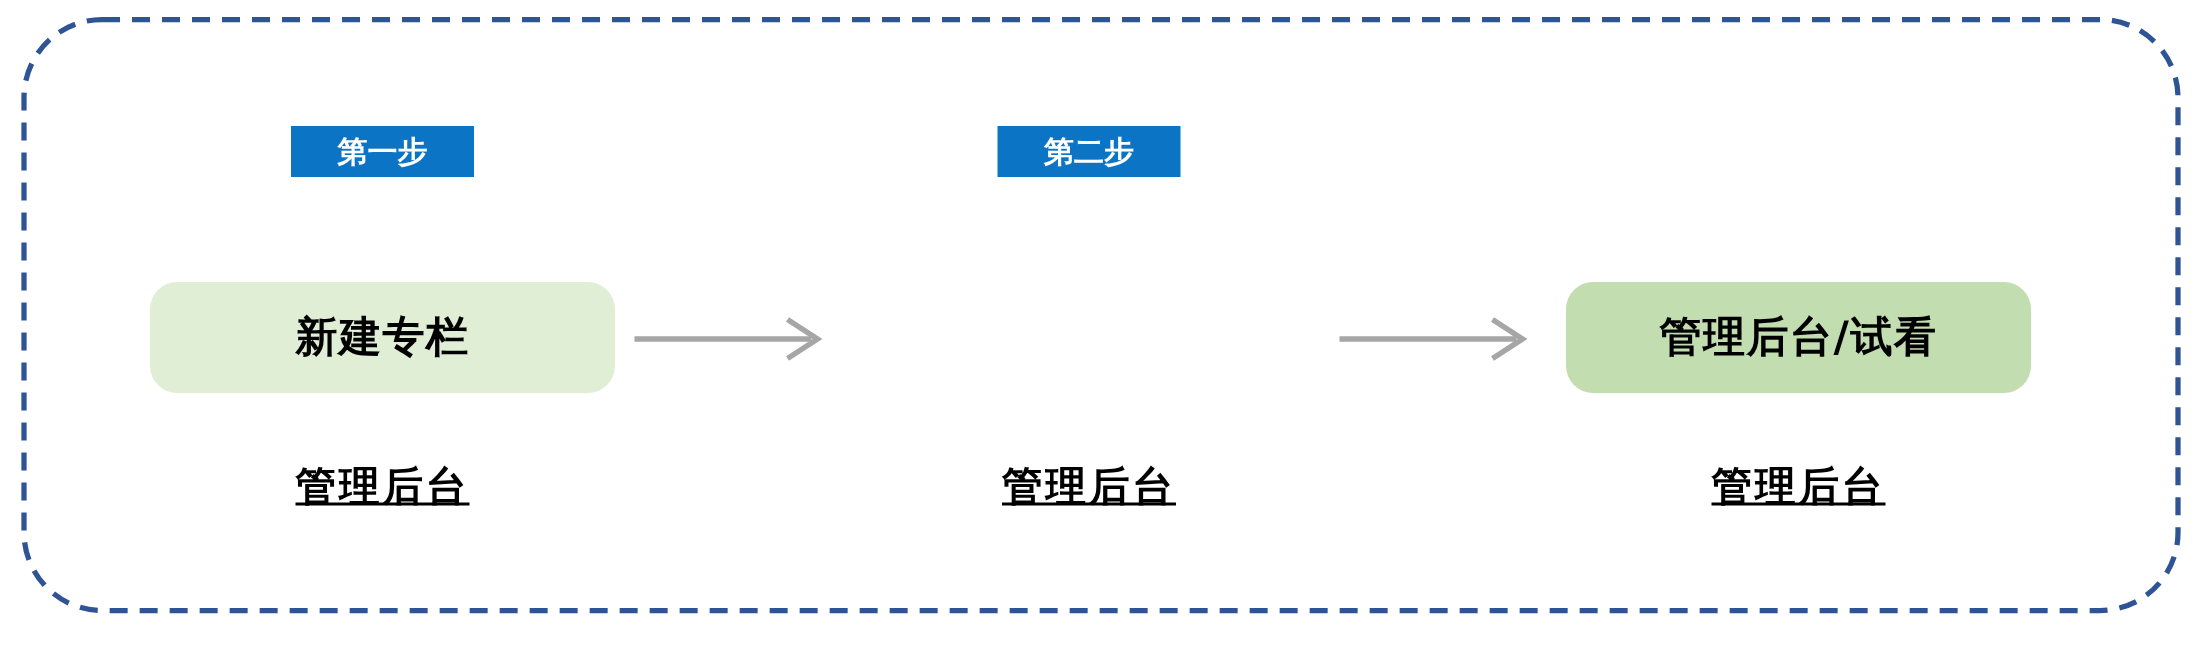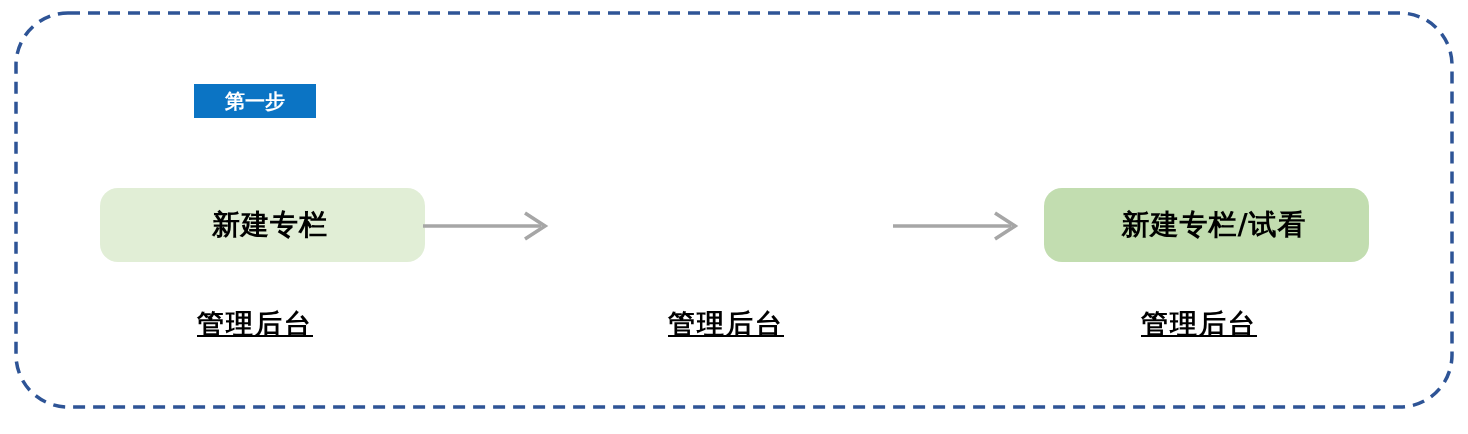--- a/index.html
+++ b/index.html
@@ -58,21 +58,20 @@
     height: 74px;
     border-radius: 18px;
     display: flex;
     align-items: center;
     justify-content: center;
     font-size: 28px;
     font-weight: bold;
     color: var(--box-text, #000000);
     letter-spacing: 1px;
     white-space: nowrap;
-    padding-left: 15px;
   }
   .box--light { background: var(--box-bg-step1, #e1eed6); }
   .box--green { background: var(--box-bg-step23, #c2ddb0); }
 
   .caption {
     position: absolute;
     top: 306px;
     left: 0;
     width: 100%;
     text-align: center;
@@ -118,26 +117,27 @@
   </div>
   <div class="caption">管理后台</div>
 </div>
 
 <svg class="arrow-svg arrow-1" viewBox="0 0 132 40" xmlns="http://www.w3.org/2000/svg">
   <line class="arrow-stroke" x1="4" y1="20" x2="122" y2="20"></line>
   <polyline class="arrow-stroke" points="106,7 126,20 106,33"></polyline>
 </svg>
 
 <div class="col col-2">
+  <div class="badge">第二步</div>
   <div class="caption">管理后台</div>
 </div>
 
 <svg class="arrow-svg arrow-2" viewBox="0 0 132 40" xmlns="http://www.w3.org/2000/svg">
   <line class="arrow-stroke" x1="4" y1="20" x2="122" y2="20"></line>
   <polyline class="arrow-stroke" points="106,7 126,20 106,33"></polyline>
 </svg>
 
 <div class="col col-3">
   <div class="box box--green">
-    <span>新建专栏/试看</span>
+    <span>管理后台/试看</span>
   </div>
   <div class="caption">管理后台</div>
 </div>
 
 </body></html>

